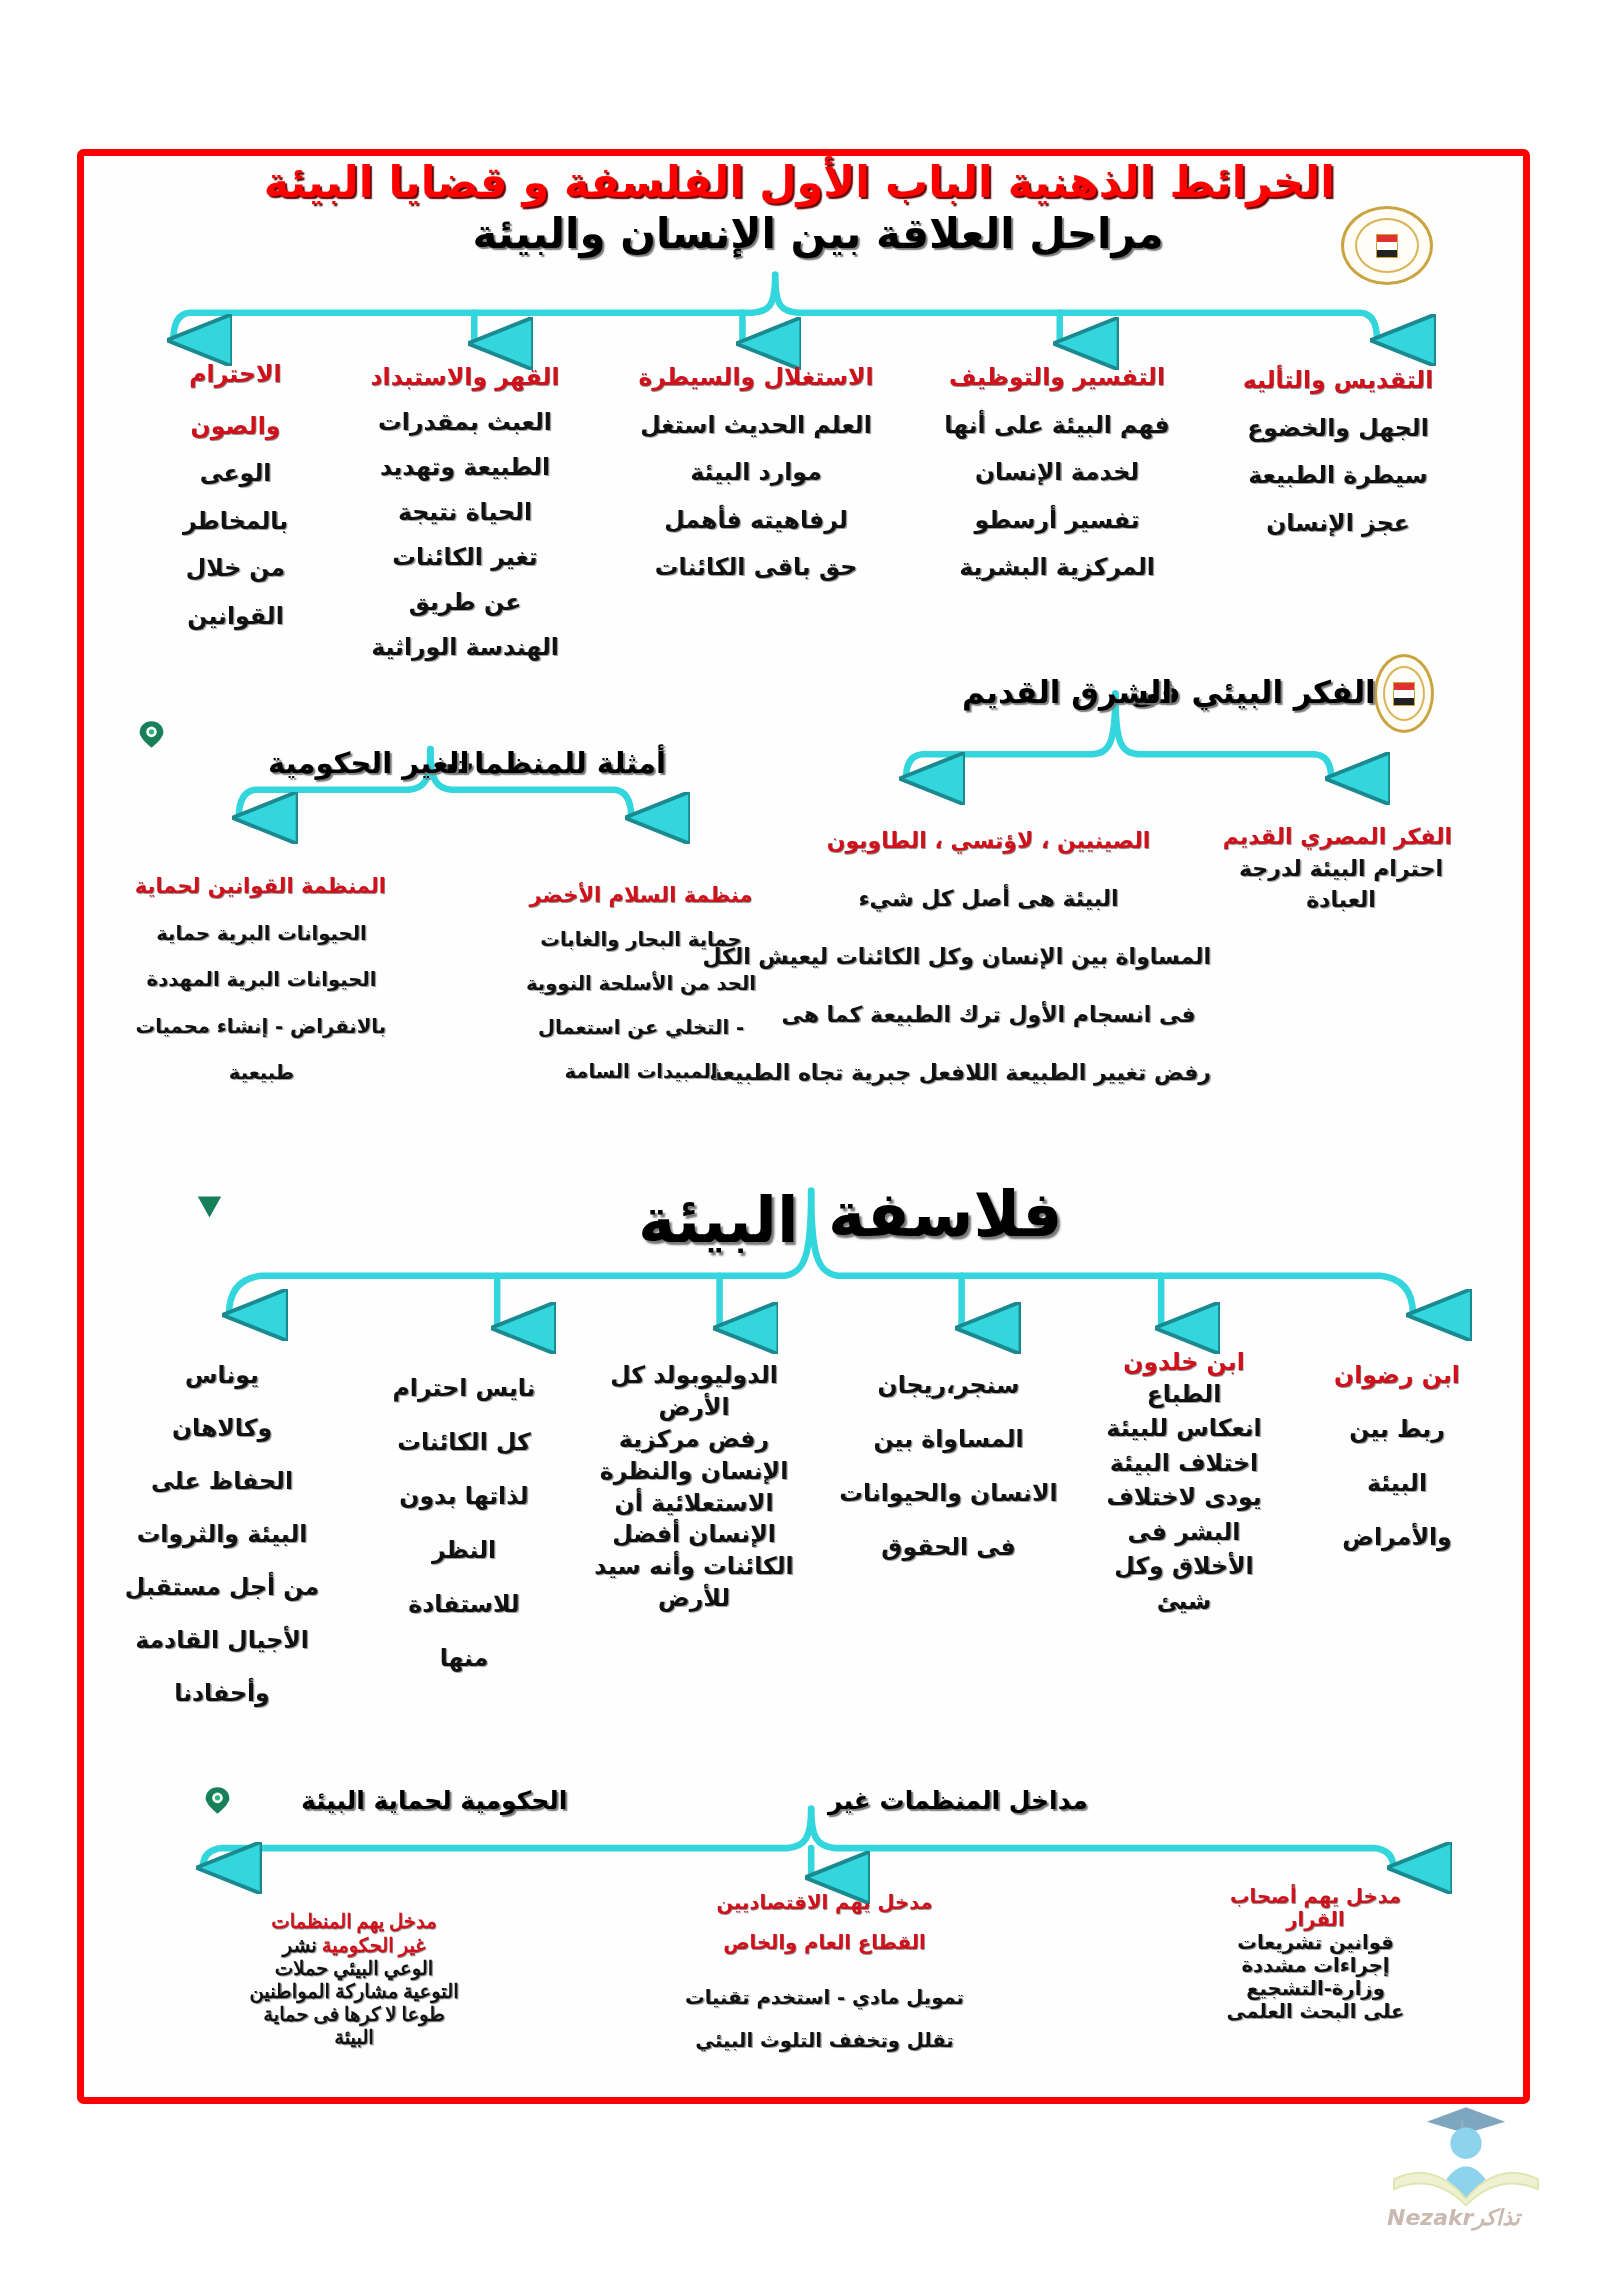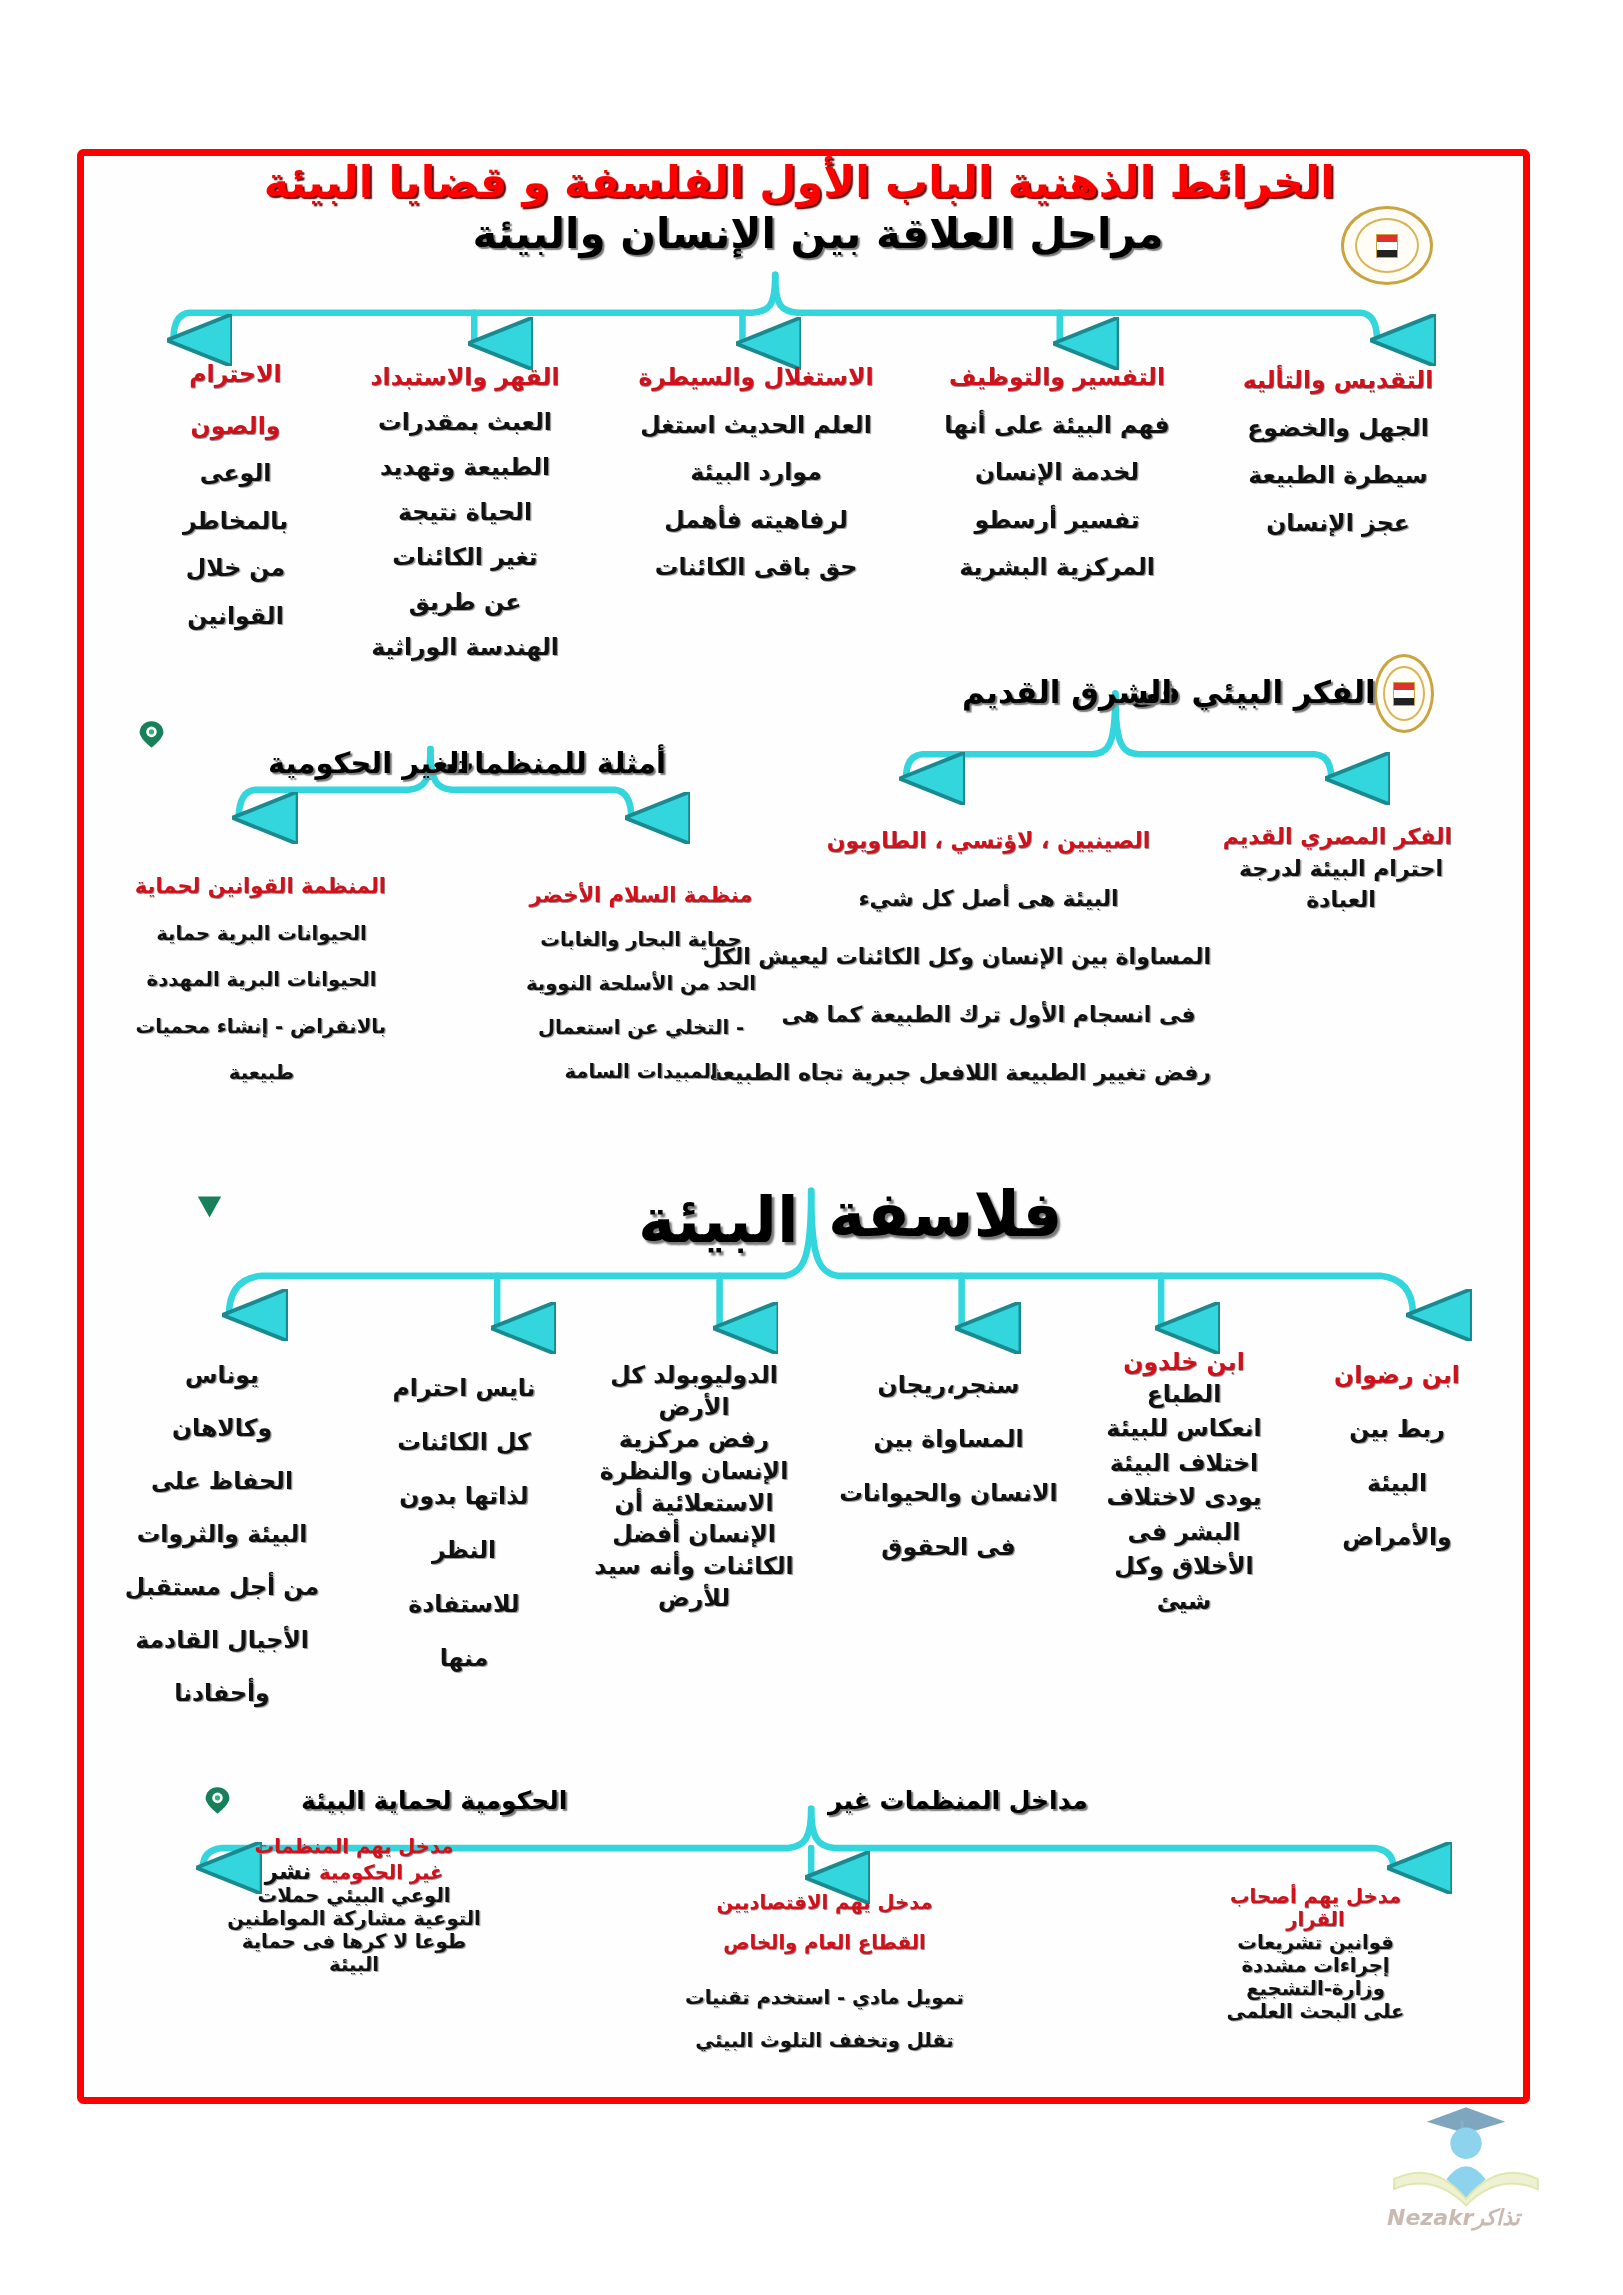--- a/index.html
+++ b/index.html
@@ -231,24 +231,24 @@
   <div class="line" style="font-size:19.6px">إجراءات مشددة</div>
   <div class="line" style="font-size:19.6px">وزارة-التشجيع</div>
   <div class="line" style="font-size:19.6px">على البحث العلمى</div>
 </div>
 <div class="col" style="left:589px; top:1891px; width:471px;">
   <div class="head-red" style="font-size:19.6px">مدخل يهم الاقتصاديين</div>
   <div class="head-red" style="font-size:19.6px; margin-top:17px">القطاع العام والخاص</div>
   <div class="line" style="font-size:19.6px; margin-top:32px">تمويل مادي - استخدم تقنيات</div>
   <div class="line" style="font-size:19.6px; margin-top:19.6px">تقلل وتخفف التلوث البيئي</div>
 </div>
-<div class="col" style="left:164px; top:1835px; width:380px;">
+<div class="col" style="left:164px; top:1910px; width:380px;font-family:Liberation Serif, serif;">
   <div class="head-red" style="font-size:19.6px">مدخل يهم  المنظمات</div>
   <div style="white-space:nowrap">
-    <span class="head-red" style="font-size:19.6px">غير الحكومية</span><span class="line" style="font-size:23px"> نشر</span>
+    <span class="head-red" style="font-size:19.6px">غير الحكومية</span><span class="line" style="font-size:20px"> نشر</span>
   </div>
   <div class="line" style="font-size:19.6px">الوعي البيئي حملات</div>
   <div class="line" style="font-size:19.6px">التوعية مشاركة المواطنين</div>
   <div class="line" style="font-size:19.6px">طوعا لا كرها فى حماية</div>
   <div class="line" style="font-size:19.6px">البيئة</div>
 </div>
 
 <svg class="watermark" viewBox="0 0 260 230">
   <polygon points="130,0 190,22 130,40 70,22" fill="#7fa6bf"></polygon>
   <rect x="122" y="20" width="4" height="40" fill="#8ab0c4"></rect>

